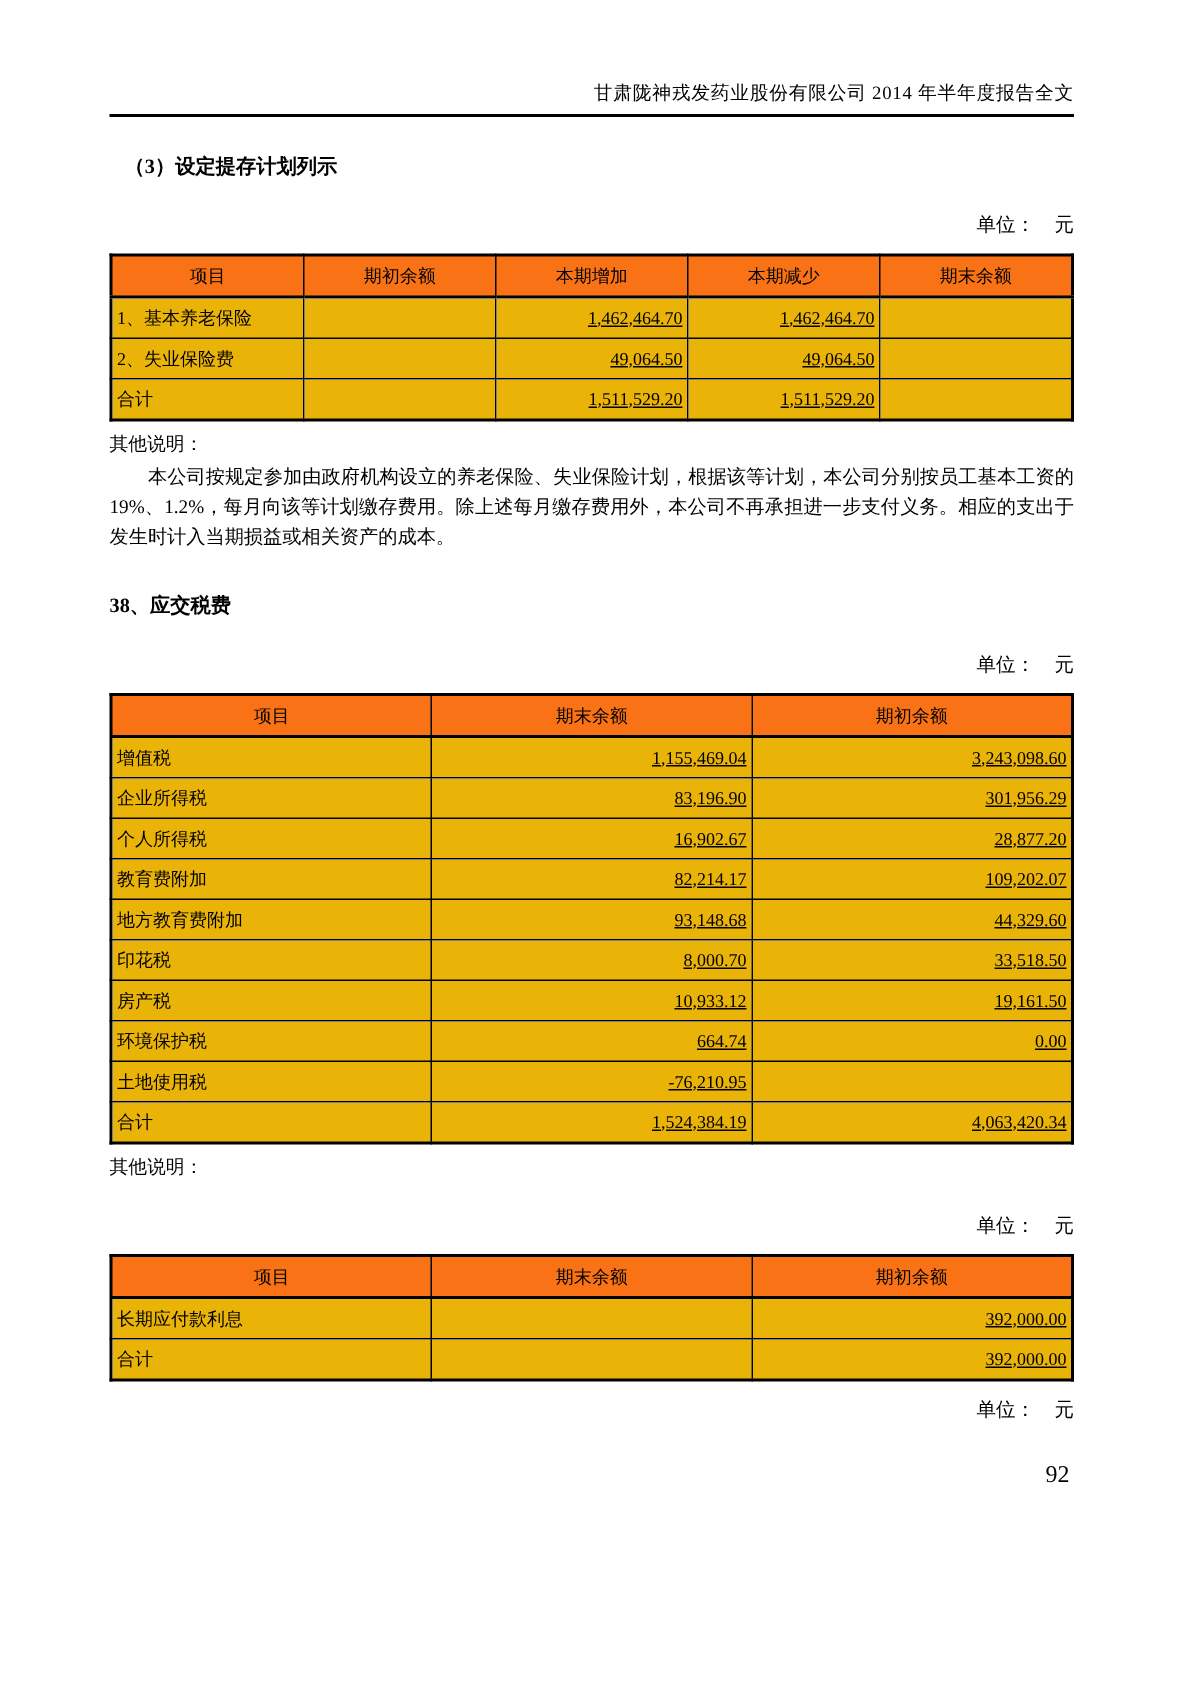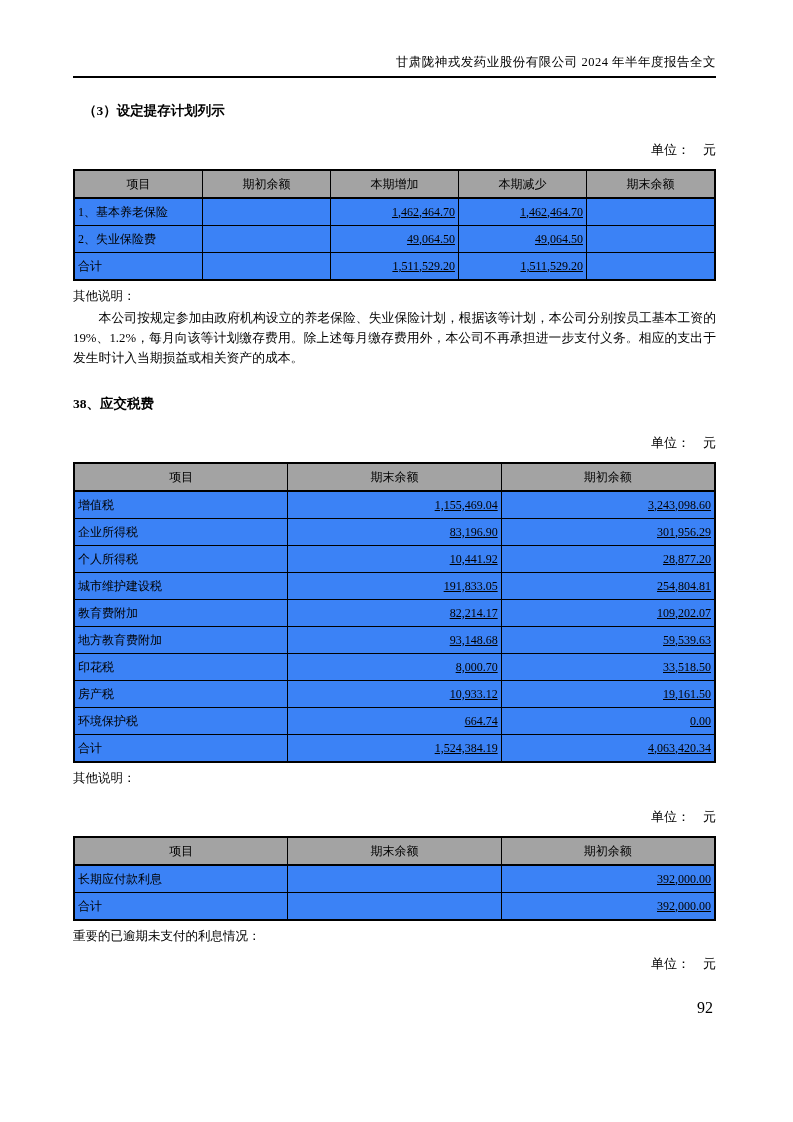--- a/index.html
+++ b/index.html
@@ -38,35 +38,35 @@
     font-size:13px;
   }
   table.data-table{
     width:100%;
     border-collapse:collapse;
     margin-top:10px;
     border:2px solid #000;
     table-layout:fixed;
   }
   table.data-table th{
-    background:#a3a3a3;
+    background:#f97316;
     font-weight:normal;
     font-size:12px;
     text-align:center;
     height:26px;
     border:1px solid #000;
     border-bottom:2px solid #000;
     padding:0 3px;
   }
   table.data-table td{
     font-size:12px;
     height:26px;
     border:1px solid #000;
     padding:0 3px;
-    background:#3b82f6;
+    background:#eab308;
     overflow:hidden;
     white-space:nowrap;
   }
   table.cols-5 th{width:20%;}
   table.cols-3 th{width:33.33%;}
   td.item-cell{text-align:left;padding-left:4px;}
   td.shaded{background:#d9d9d9;}
   td.num-cell{text-align:right;padding-right:3px;text-decoration:underline;}
   .note-label{
     margin-top:7px;
@@ -86,21 +86,21 @@
     padding-right:3px;
     font-family:Liberation Serif, serif;
   }
 </style>
 </head>
 <body>
 
 <div class="page">
 
   <div class="doc-header">
-    <span>甘肃陇神戎发药业股份有限公司 2024 年半年度报告全文</span>
+    <span>甘肃陇神戎发药业股份有限公司 2014 年半年度报告全文</span>
   </div>
 
   <div class="section-title">（3）设定提存计划列示</div>
 
   <div class="unit-line">单位：　元</div>
 
   <table class="data-table cols-5" data-table="section_defined_contribution.table">
     <thead>
         <tr>
           <th>项目</th>
@@ -157,54 +157,54 @@
           <td class="num-cell">1,155,469.04</td>
           <td class="num-cell">3,243,098.60</td>
         </tr>
         <tr>
           <td class="item-cell shaded">企业所得税</td>
           <td class="num-cell">83,196.90</td>
           <td class="num-cell">301,956.29</td>
         </tr>
         <tr>
           <td class="item-cell shaded">个人所得税</td>
-          <td class="num-cell">10,441.92</td>
+          <td class="num-cell">16,902.67</td>
           <td class="num-cell">28,877.20</td>
-        </tr>
-        <tr>
-          <td class="item-cell shaded">城市维护建设税</td>
-          <td class="num-cell">191,833.05</td>
-          <td class="num-cell">254,804.81</td>
         </tr>
         <tr>
           <td class="item-cell">教育费附加</td>
           <td class="num-cell">82,214.17</td>
           <td class="num-cell">109,202.07</td>
         </tr>
         <tr>
           <td class="item-cell">地方教育费附加</td>
           <td class="num-cell">93,148.68</td>
-          <td class="num-cell">59,539.63</td>
+          <td class="num-cell">44,329.60</td>
         </tr>
         <tr>
           <td class="item-cell">印花税</td>
           <td class="num-cell">8,000.70</td>
           <td class="num-cell">33,518.50</td>
         </tr>
         <tr>
           <td class="item-cell">房产税</td>
           <td class="num-cell">10,933.12</td>
           <td class="num-cell">19,161.50</td>
         </tr>
         <tr>
           <td class="item-cell">环境保护税</td>
           <td class="num-cell">664.74</td>
           <td class="num-cell">0.00</td>
         </tr>
         <tr>
+          <td class="item-cell">土地使用税</td>
+          <td class="num-cell">-76,210.95</td>
+          <td class="num-cell"></td>
+        </tr>
+        <tr>
           <td class="item-cell shaded">合计</td>
           <td class="num-cell">1,524,384.19</td>
           <td class="num-cell">4,063,420.34</td>
         </tr>
       </tbody>
   </table>
 
   <div class="note-label">其他说明：</div>
 
 
@@ -225,19 +225,18 @@
           <td class="num-cell">392,000.00</td>
         </tr>
         <tr>
           <td class="item-cell shaded">合计</td>
           <td class="num-cell"></td>
           <td class="num-cell">392,000.00</td>
         </tr>
       </tbody>
   </table>
 
-  <div class="note-label">重要的已逾期未支付的利息情况：</div>
 
   <div class="unit-line" style="margin-top:10px;">单位：　元</div>
 
   <div class="page-number">92</div>
 
 </div>
 
 </body></html>

